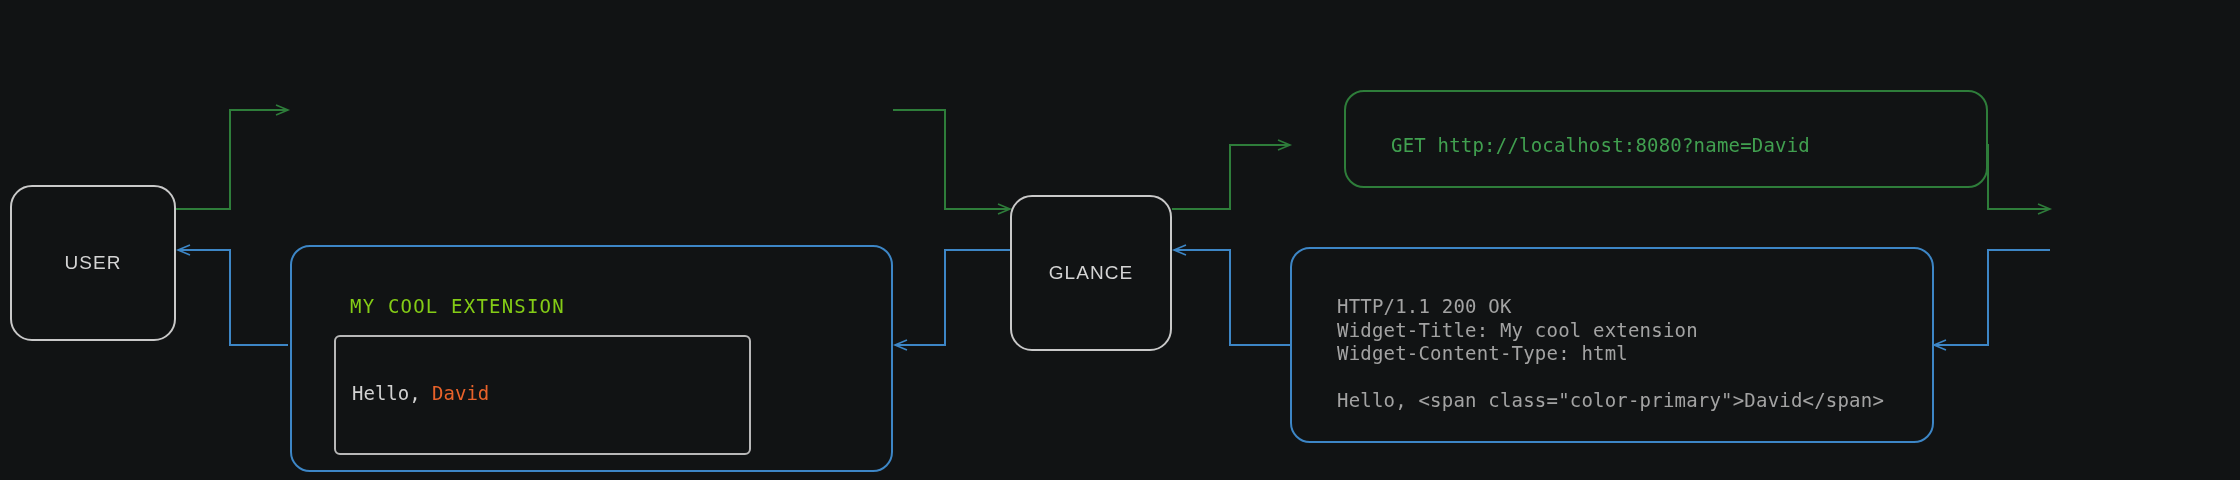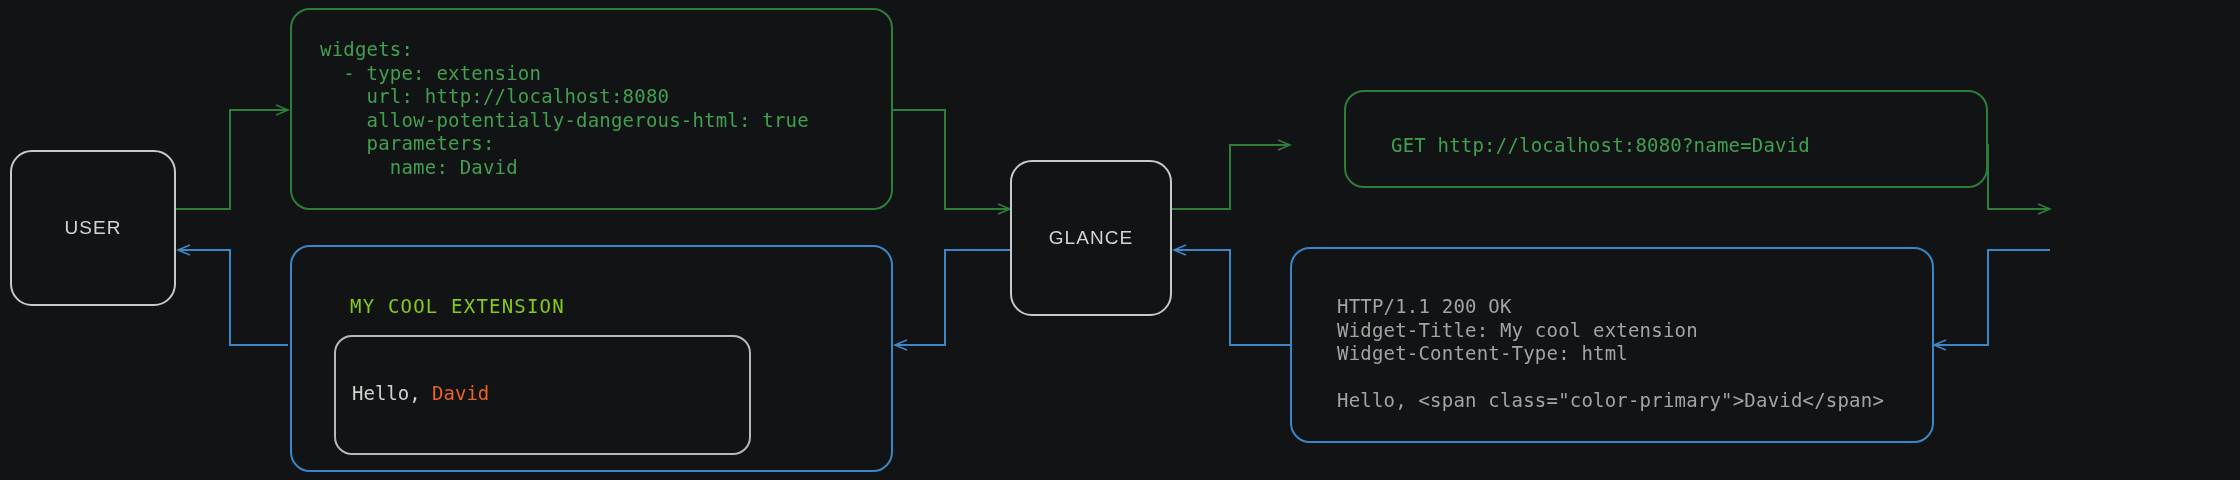--- a/index.html
+++ b/index.html
@@ -31,20 +31,21 @@
     border-radius: 22px;
     background: #111314;
     display: flex;
     align-items: center;
     justify-content: center;
     color: #d4d4d4;
     font-family: "Liberation Sans", sans-serif;
     font-size: 19px;
     letter-spacing: 1.1px;
     box-sizing: border-box;
+    margin-top: 35px;
   }
   .node.mono {
     font-family: "DejaVu Sans Mono", monospace;
     font-size: 18px;
     letter-spacing: 0.5px;
   }
 
   
   .panel {
     position: absolute;
@@ -72,21 +73,21 @@
   .widget-title {
     position: absolute;
     color: #84cc16;
     font-family: "DejaVu Sans Mono", monospace;
     font-size: 19px;
     letter-spacing: 1.2px;
   }
   .widget-card {
     position: absolute;
     border: 2px solid #b8b8b8;
-    border-radius: 18px;
+    border-radius: 6px;
     background: #111314;
     box-sizing: border-box;
   }
   .widget-body {
     position: absolute;
     font-family: "DejaVu Sans Mono", monospace;
     font-size: 19px;
     color: #d2d2d2;
     white-space: pre;
   }
@@ -126,28 +127,20 @@
 
   <div class="node" style="left:10px; top:150px; width:166px; height:156px;">
     <span>USER</span>
   </div>
 
   <div class="node" style="left:1010px; top:160px; width:162px; height:156px;">
     <span>GLANCE</span>
   </div>
 
 
-  <div class="panel green" style="left:290px; top:8px; width:603px; height:202px;">
-    <div class="code green" style="left:28px; top:28px;">widgets:
-  - type: extension
-    url: http://localhost:8080
-    allow-potentially-dangerous-html: true
-    parameters:
-      name: David</div>
-  </div>
 
   <div class="panel green" style="left:1344px; top:90px; width:644px; height:98px;">
     <div class="code green" style="left:45px; top:42px;">GET http://localhost:8080?name=David</div>
   </div>
 
   <div class="panel blue" style="left:1290px; top:247px; width:644px; height:196px;">
     <div class="code blue" style="left:45px; top:46px;">HTTP/1.1 200 OK
 Widget-Title: My cool extension
 Widget-Content-Type: html
 

